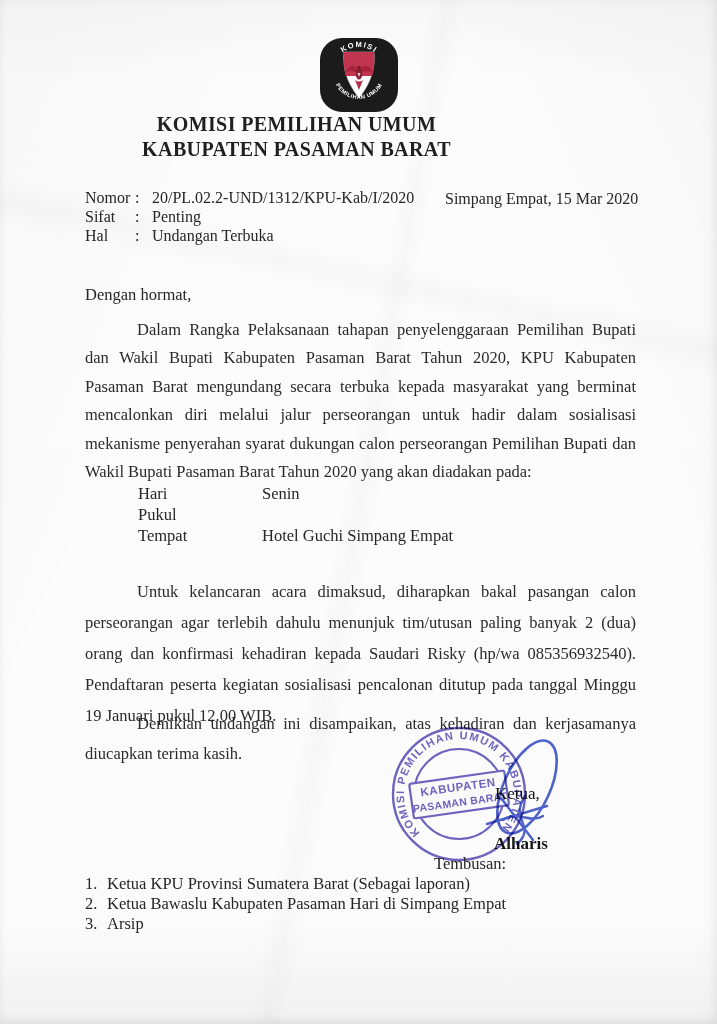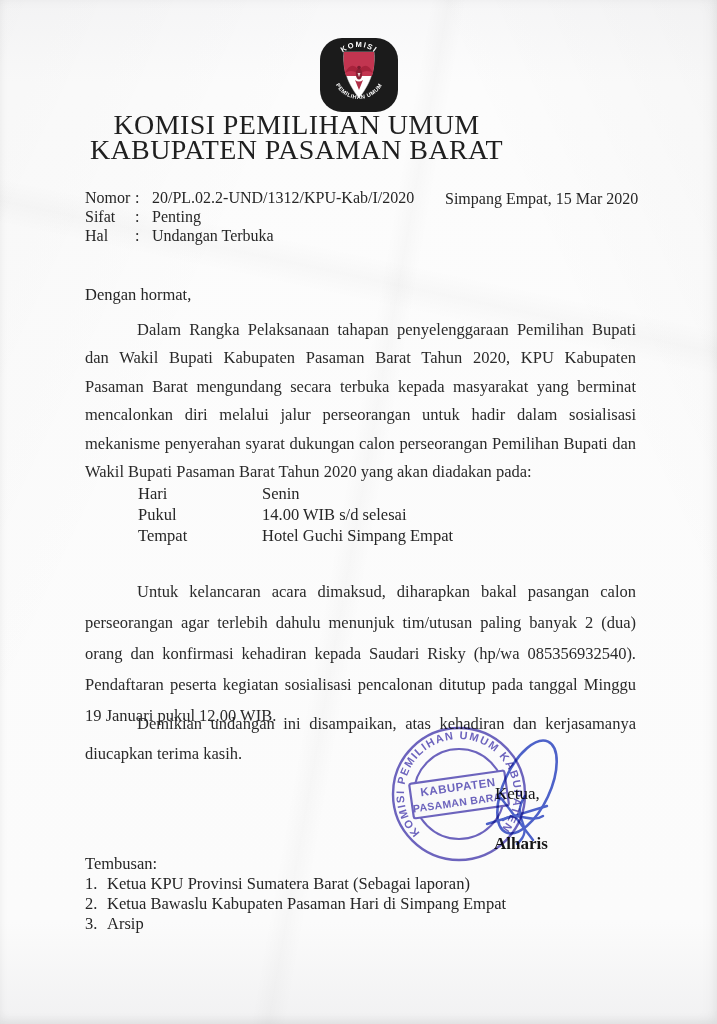--- a/index.html
+++ b/index.html
@@ -19,21 +19,21 @@
     content:""; position:absolute; inset:0; pointer-events:none;
     background:
       linear-gradient(100deg, rgba(0,0,0,0) 48%, rgba(0,0,0,0.02) 50%, rgba(0,0,0,0) 52%),
       linear-gradient(12deg, rgba(0,0,0,0) 68%, rgba(0,0,0,0.018) 70%, rgba(0,0,0,0) 72%);
   }
 
   .logo { position:absolute; left:317px; top:36px; width:84px; height:78px; }
 
   .letterhead-title {
     position:absolute; left:0; top:112px; width:593px;
-    text-align:center; font-weight:normal; font-size:28px; line-height:25px;
+    text-align:center; font-weight:bold; font-size:20px; line-height:25px;
     letter-spacing:0.4px; color:#1f1f1f;
   }
 
   .meta { position:absolute; left:85px; top:188px; font-size:16px; }
   .meta-row { display:flex; height:19px; line-height:19px; }
   .meta-label { width:50px; }
   .meta-colon { width:17px; }
   .dateline { position:absolute; left:445px; top:189px; font-size:16px; line-height:19px; }
 
   .salutation { position:absolute; left:85px; top:285px; font-size:16.5px; }
@@ -50,21 +50,21 @@
 
   .sig-title { position:absolute; left:495px; top:784px; font-size:17px; font-weight:normal; color:#141414; }
   .sig-name  { position:absolute; left:494px; top:834px; font-size:17px; font-weight:bold; color:#141414; }
 
   .stamp { position:absolute; left:362px; top:706px; width:200px; height:185px;
            mix-blend-mode:multiply; opacity:0.88; }
   .autograph { position:absolute; left:473px; top:728px; width:125px; height:125px;
                mix-blend-mode:multiply; opacity:0.92; }
 
   .tembusan { position:absolute; left:85px; top:854px; font-size:16.5px; }
-  .tembusan-heading { height:20px; line-height:20px; }
+  .tembusan-heading { height:20px; line-height:20px;text-align:right; }
   .tembusan-item { display:flex; height:20px; line-height:20px; }
   .tembusan-num { width:22px; }
 </style>
 </head>
 <body>
 
 <div class="page">
 
   <svg class="logo" viewBox="0 0 84 78">
     <rect x="3" y="2" width="78" height="74" rx="22" fill="#1b1b1b"></rect>
@@ -121,21 +121,20 @@
 
   <p class="para para1">Dalam Rangka Pelaksanaan tahapan penyelenggaraan Pemilihan Bupati dan Wakil Bupati Kabupaten Pasaman Barat Tahun 2020, KPU Kabupaten Pasaman Barat mengundang secara terbuka kepada masyarakat yang berminat mencalonkan diri melalui jalur perseorangan untuk hadir dalam sosialisasi mekanisme penyerahan syarat dukungan calon perseorangan Pemilihan Bupati dan Wakil Bupati Pasaman Barat Tahun 2020 yang akan diadakan pada:</p>
 
   <div class="details">
     <div class="detail-row">
       <span class="detail-label">Hari</span>
       <span class="detail-value">Senin</span>
     </div>
     <div class="detail-row">
       <span class="detail-label">Pukul</span>
-      <span class="detail-value">14.00 WIB s/d selesai</span>
     </div>
     <div class="detail-row">
       <span class="detail-label">Tempat</span>
       <span class="detail-value">Hotel Guchi Simpang Empat</span>
     </div>
   </div>
 
   <p class="para para2">Untuk kelancaran acara dimaksud, diharapkan bakal pasangan calon perseorangan agar terlebih dahulu menunjuk tim/utusan paling banyak 2 (dua) orang dan konfirmasi kehadiran kepada Saudari Risky (hp/wa 085356932540). Pendaftaran peserta kegiatan sosialisasi pencalonan ditutup pada tanggal Minggu 19 Januari pukul 12.00 WIB.</p>
   <p class="para para3">Demikian undangan ini disampaikan, atas kehadiran dan kerjasamanya diucapkan terima kasih.</p>
 

